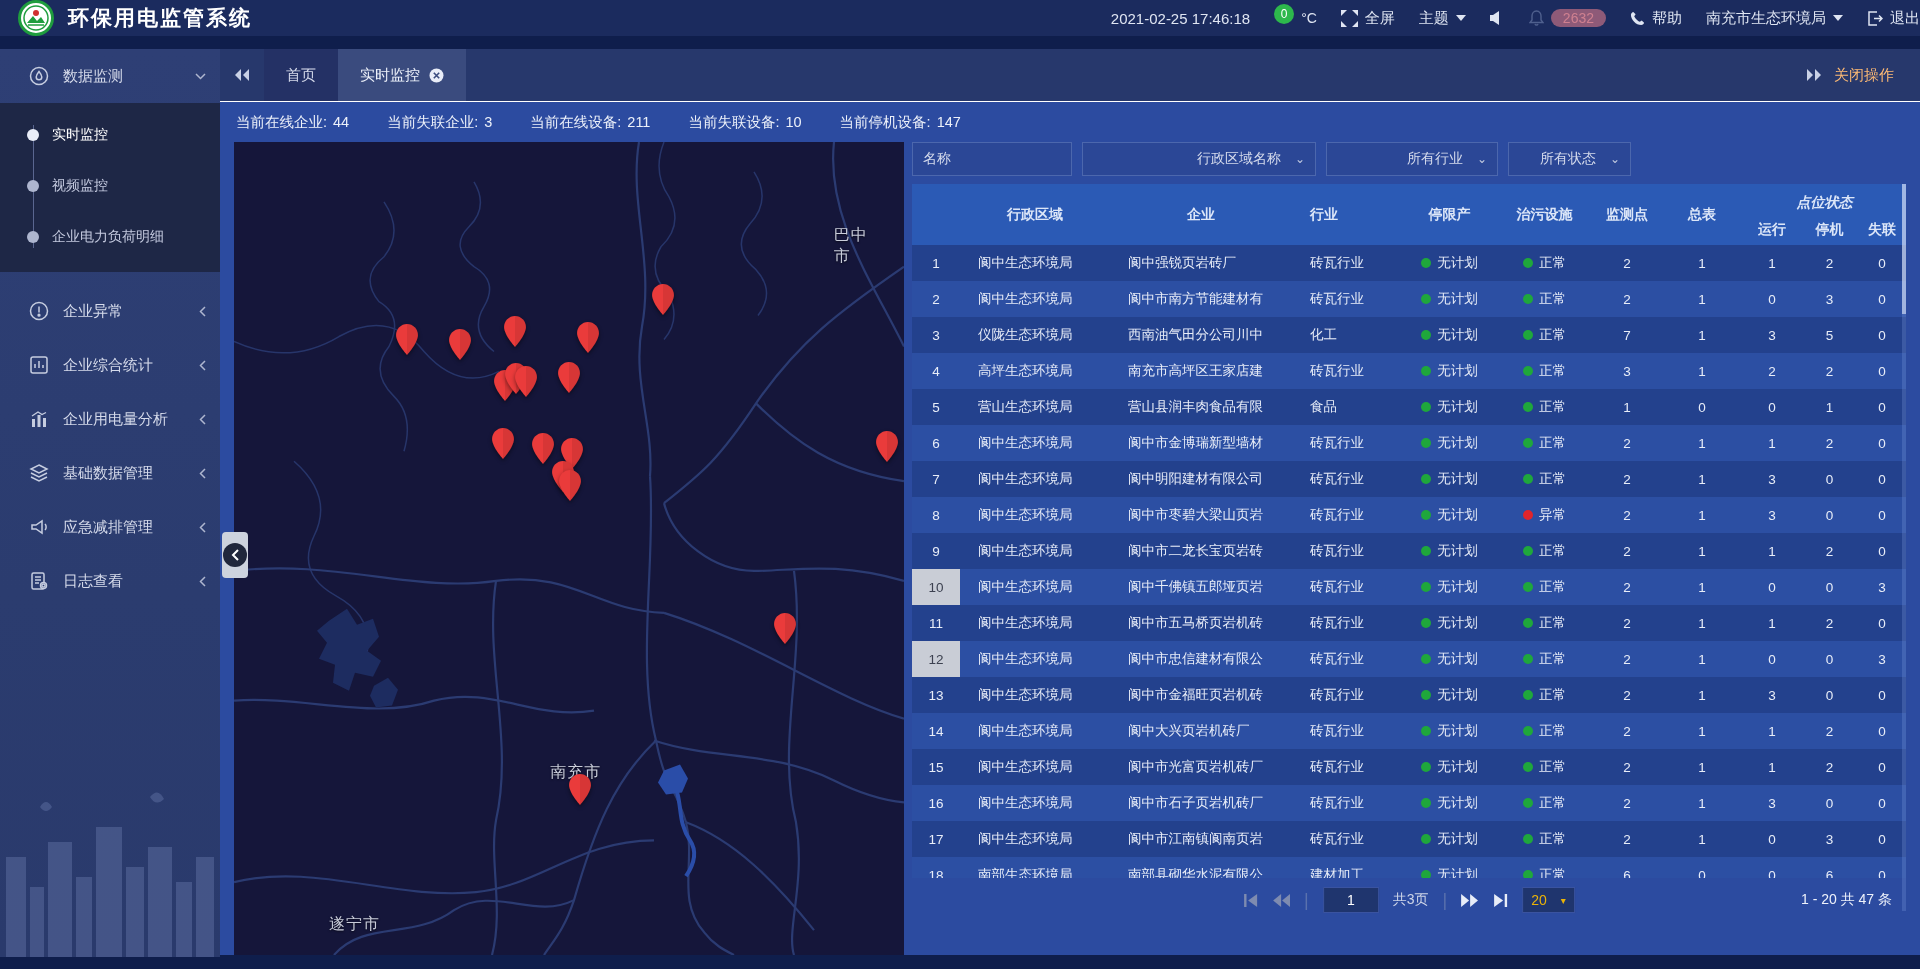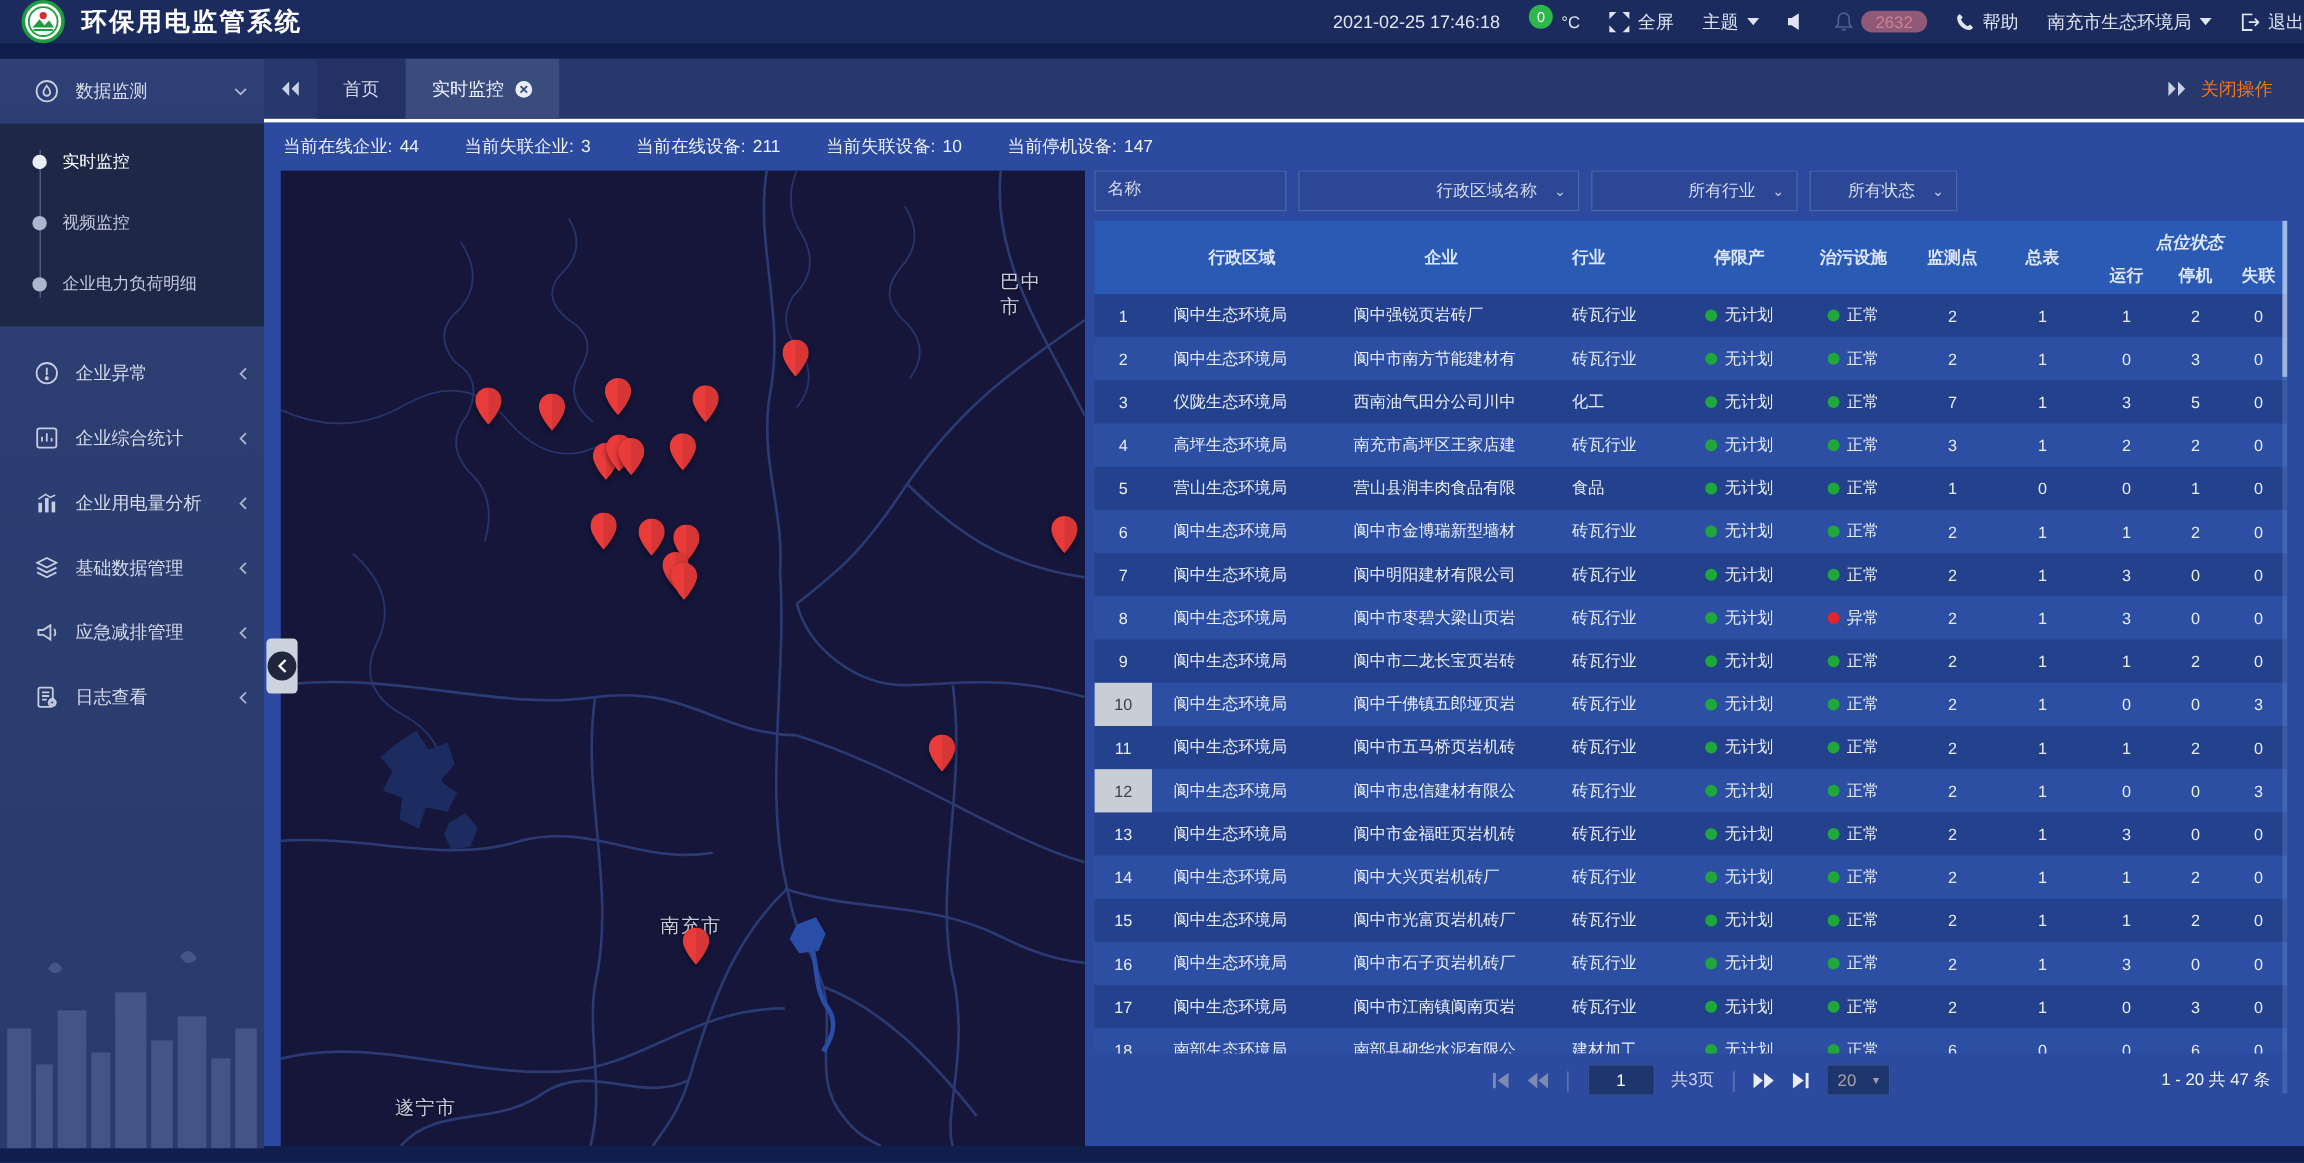--- a/index.html
+++ b/index.html
@@ -29,26 +29,26 @@
   .submenu { background:#1e2746; position:relative; padding:6px 0 10px 0; }
   .submenu .tline { position:absolute; left:33px; top:22px; bottom:24px; width:1px; background:#5a6690; }
   .side-sub { height:51px; display:flex; align-items:center; padding-left:52px; font-size:14px; color:#c4cadf; position:relative; cursor:pointer; }
   .side-sub .dot-marker { position:absolute; left:27px; width:12px; height:12px; border-radius:50%; background:#aeb6cf; }
   .side-sub.active { color:#ffffff; }
   .side-sub.active .dot-marker { background:#e9edf8; }
   .skyline { position:absolute; bottom:0; left:0; width:220px; opacity:.22; }
   
   .main { position:absolute; top:49px; left:220px; right:0; bottom:14px; background:#2c4ba0; display:flex; flex-direction:column; }
   
-  .tabbar { height:53px; background:#27386c; border-bottom:3px solid #ffffff; display:flex; align-items:stretch; flex:none; }
+  .tabbar { height:53px; background:#27386c; border-bottom:1px solid #ffffff; display:flex; align-items:stretch; flex:none; }
   .tab-nav { width:44px; display:flex; align-items:center; justify-content:center; color:#c9d1e6; cursor:pointer; }
   .tab { display:flex; align-items:center; gap:9px; padding:0 22px; font-size:15px; color:#d6dbeb; background:#243165; cursor:pointer; }
   .tab.active { background:#3a4b7e; color:#eef2fb; }
   .tab-close { display:flex; cursor:pointer; }
-  .tabbar-right { margin-left:auto; display:flex; align-items:center; gap:12px; padding-right:26px; color:#f97316; font-size:15px; }
+  .tabbar-right { margin-left:auto; display:flex; align-items:center; gap:12px; padding-right:26px; color:#fdba74; font-size:15px; }
   
   .stats-bar { height:40px; display:flex; align-items:center; gap:38px; padding-left:16px; font-size:14.5px; color:#edf1fa; flex:none; }
   .stat-label { margin-right:6px; }
   
   .content { flex:1; display:flex; gap:8px; padding:0 14px; overflow:hidden; }
   
   .map-panel { width:670px; flex:none; position:relative; background:#15163a; overflow:visible; }
   .map-panel svg.roads { position:absolute; inset:0; }
   .city { position:absolute; transform:translate(-50%,-50%); color:#c9cdda; font-size:16px; letter-spacing:1px; text-shadow:0 1px 2px rgba(0,0,0,.6); }
   .pin { position:absolute; transform:translate(-50%,-100%); filter:drop-shadow(0 2px 2px rgba(0,0,0,.45)); }
@@ -82,21 +82,21 @@
   .dot { width:10px; height:10px; border-radius:50%; margin-right:6px; flex:none; }
   .dot-green { background:var(--status_green,#1fa73c); }
   .dot-red { background:var(--status_red,#e0252c); }
   
   .pager { height:44px; display:flex; align-items:center; flex:none; color:#cfd6e8; font-size:14px; position:relative; }
   .pager-center { position:absolute; left:50%; transform:translateX(-50%); display:flex; align-items:center; gap:14px; }
   .pg-icon { display:flex; cursor:pointer; color:#e8edf8; }
   .pg-icon.disabled { color:#7e8bb0; cursor:default; }
   .pg-divider { color:#5a71ad; font-size:18px; }
   .page-input { width:56px; height:26px; background:#1f356e; border:1px solid #3a53a0; color:#fff; text-align:center; font-size:14px; font-family:inherit; }
-  .size-select { height:26px; background:#1f356e; border:1px solid #3a53a0; color:#a3a3a3; display:flex; align-items:center; gap:14px; padding:0 8px; cursor:pointer; }
+  .size-select { height:26px; background:#1f356e; border:1px solid #3a53a0; color:#eab308; display:flex; align-items:center; gap:14px; padding:0 8px; cursor:pointer; }
   .pager-right { margin-left:auto; padding-right:14px; color:#eef2fb; }
   .scroll-track { position:absolute; right:0; top:42px; bottom:44px; width:4px; background:rgba(120,150,220,.30); }
   .scroll-thumb { position:absolute; top:0; width:4px; height:130px; background:rgba(225,234,252,.6); }
 </style>
 </head>
 <body>
 
 <div class="header">
   <div class="logo">
     <svg width="26" height="26" viewBox="0 0 26 26">

